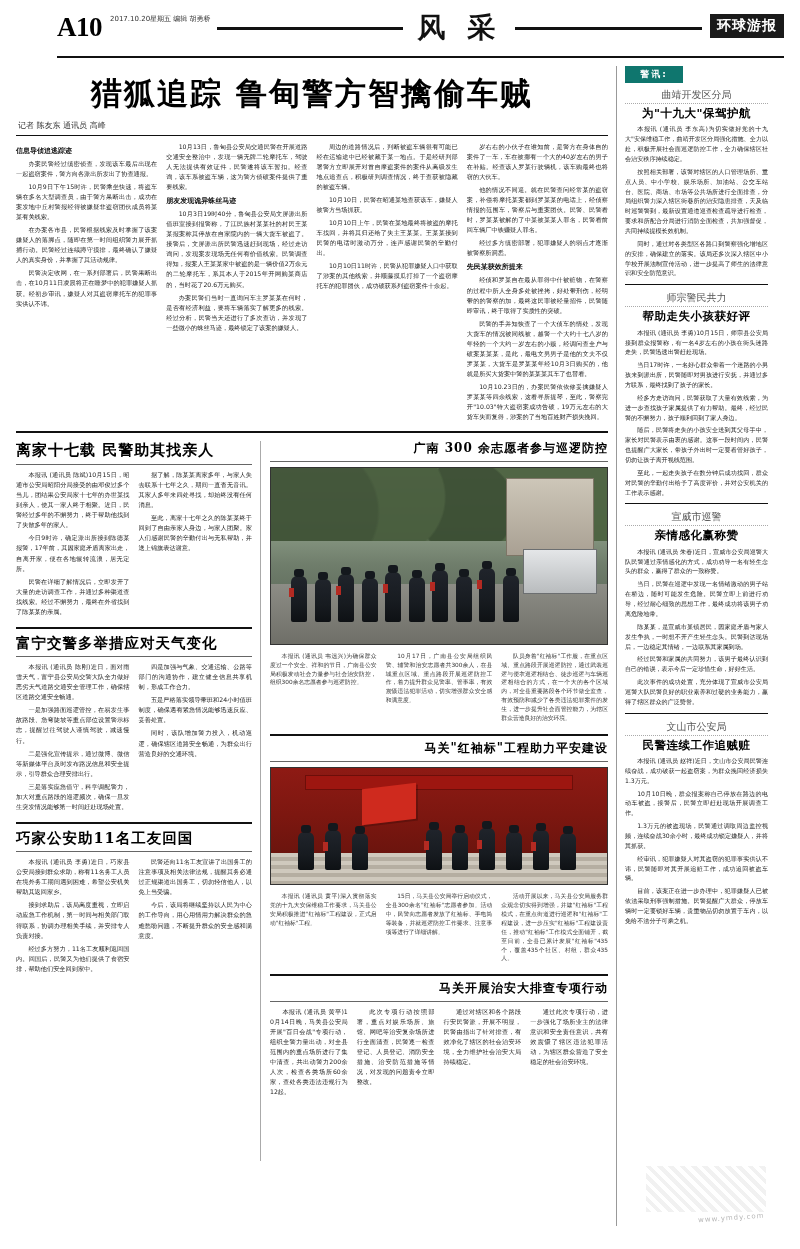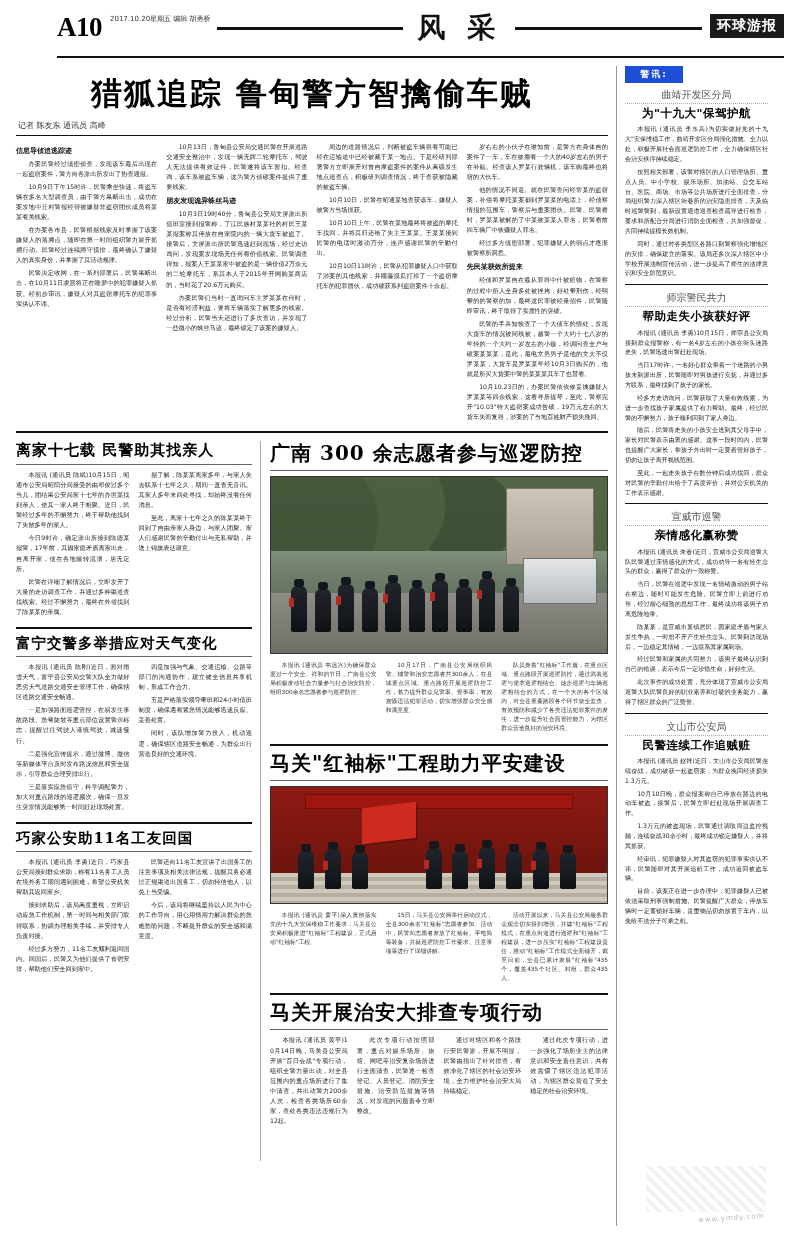--- a/index.html
+++ b/index.html
@@ -111,21 +111,21 @@
   .rcol { width:347px; padding-left:9px; }
 
   .art-hd {
     font-family:"DejaVu Serif", serif;
     font-weight:700; color:#000;
     letter-spacing:1px;
     line-height:1.2;
   }
   .hd-19 { font-size:15px; }
   .hd-17 { font-size:14.5px; }
-  .hd-big { font-size:20px; text-align:left; }
+  .hd-big { font-size:12px; text-align:right; }
 
   .art-block { margin-bottom:7px; }
   .rule-d { border-top:2px solid #111; margin:5px 0 5px 0; }
   .rule-s { border-top:1px solid #666; margin:5px 0; }
 
   
   .photo {
     width:100%; position:relative; overflow:hidden;
     background:#5a6a58; border:1px solid #333;
   }
@@ -191,21 +191,21 @@
     background:#9d1610; border:1px solid #6d0e09;
   }
 
   .cap {
     font-size:5.8px; line-height:1.55; color:#333; text-align:justify;
     margin-top:3px; text-indent:2em; word-break:break-all;
   }
 
   
   .rail-flag {
-    background:#1d4ed8; color:#fff; font-size:9px; font-weight:700;
+    background:#0f766e; color:#fff; font-size:9px; font-weight:700;
     letter-spacing:2px; padding:2px 0; text-align:center; width:58px;
     margin-bottom:5px;
   }
   .rail-kicker {
     font-size:10px; color:#555; text-align:center; margin:4px 0 1px 0;
     border-bottom:1px dotted #aaa; padding-bottom:1px;
   }
   .rail-hd {
     font-family:"DejaVu Serif", serif;
     font-size:11.5px; font-weight:700; text-align:center;

